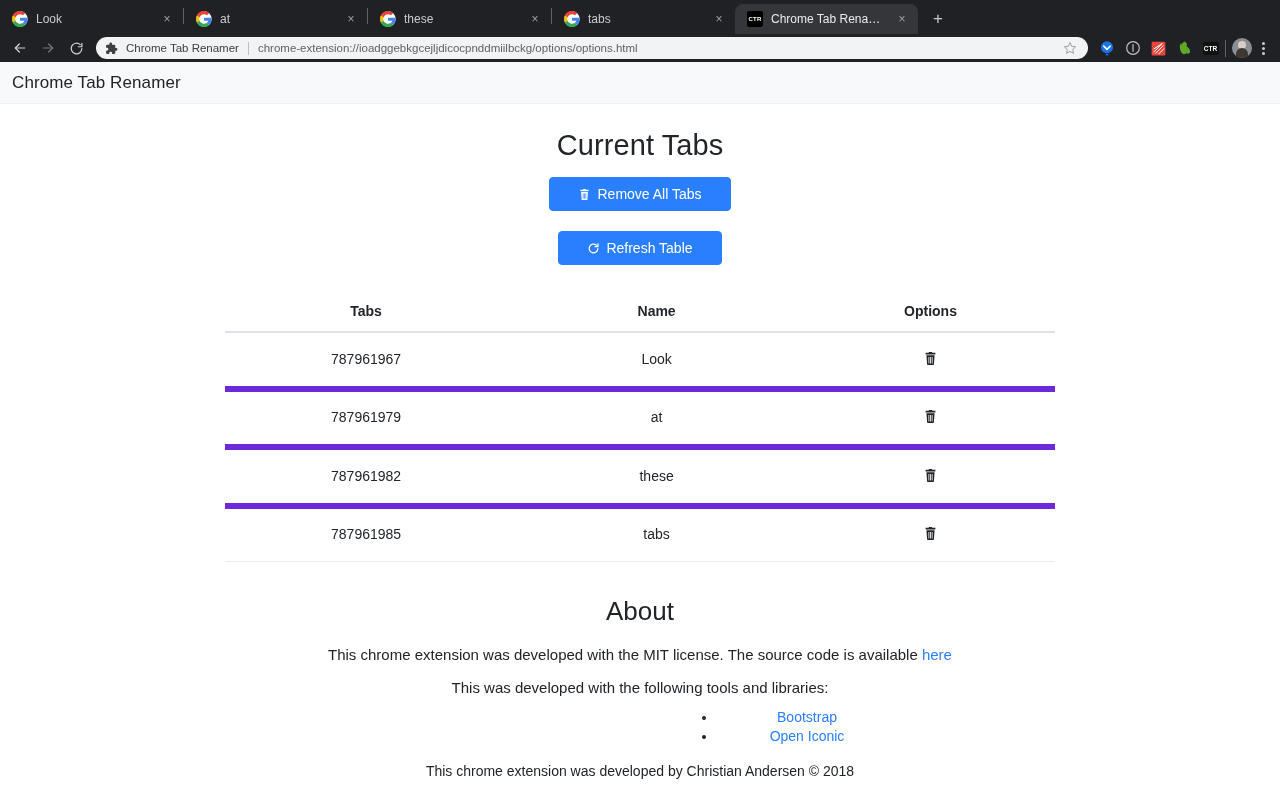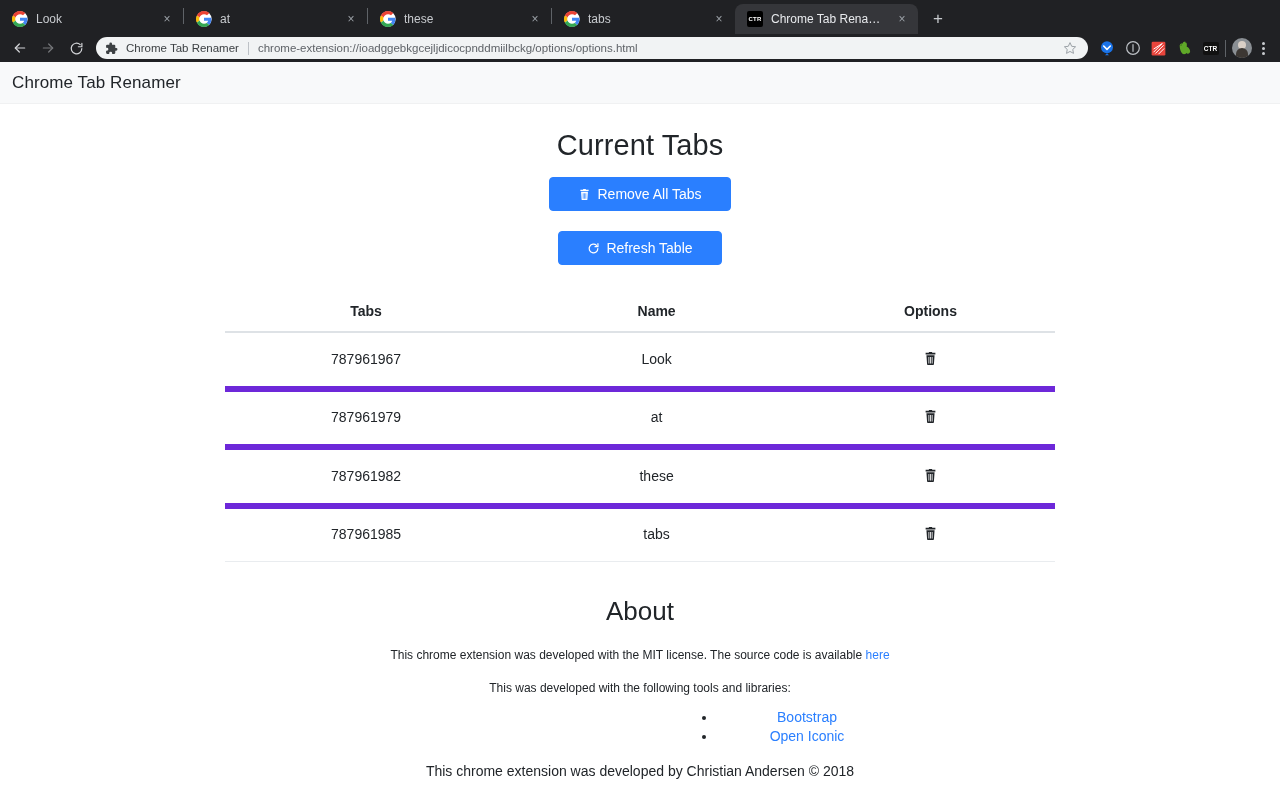--- a/index.html
+++ b/index.html
@@ -348,21 +348,21 @@
     text-align: center;
     font-size: 26px;
     font-weight: normal;
     color: #212529;
     margin: 0;
     padding-top: 33px;
     line-height: 32px;
   }
   p.about-p {
     text-align: center;
-    font-size: 12px;
+    font-size: 15px;
     color: #212529;
     margin: 0;
     padding-top: 18px;
     line-height: 20px;
   }
   p.about-p.second { padding-top: 13px; }
   a.link { color: #2a7fff; text-decoration: none; }
   ul.tools {
     list-style: disc;
     margin: 10px 0 0 0;

